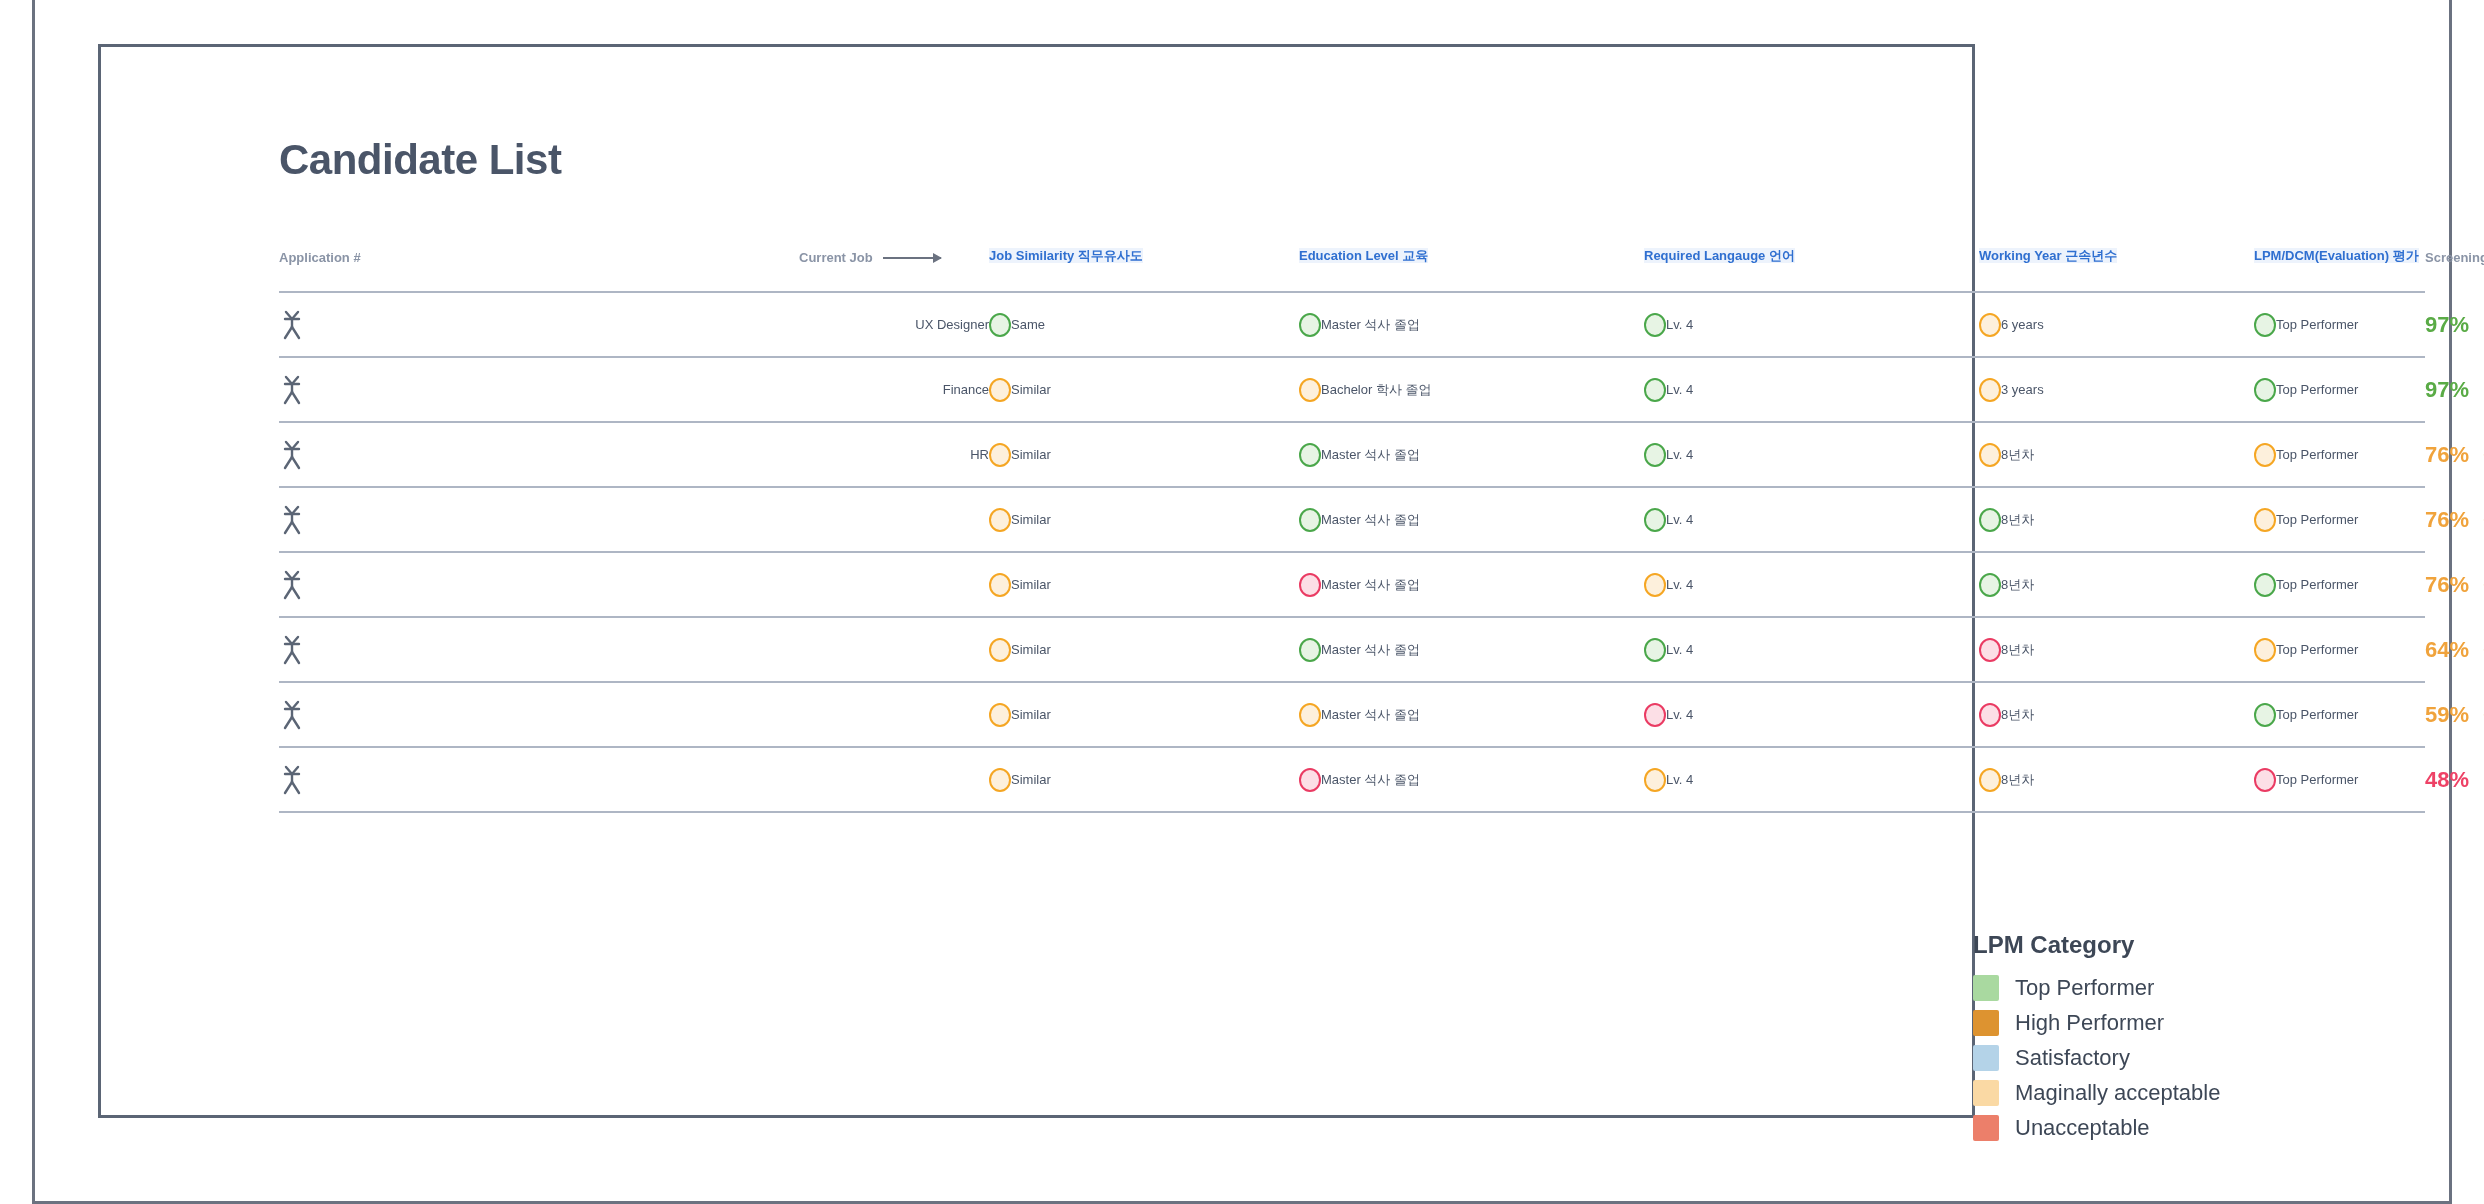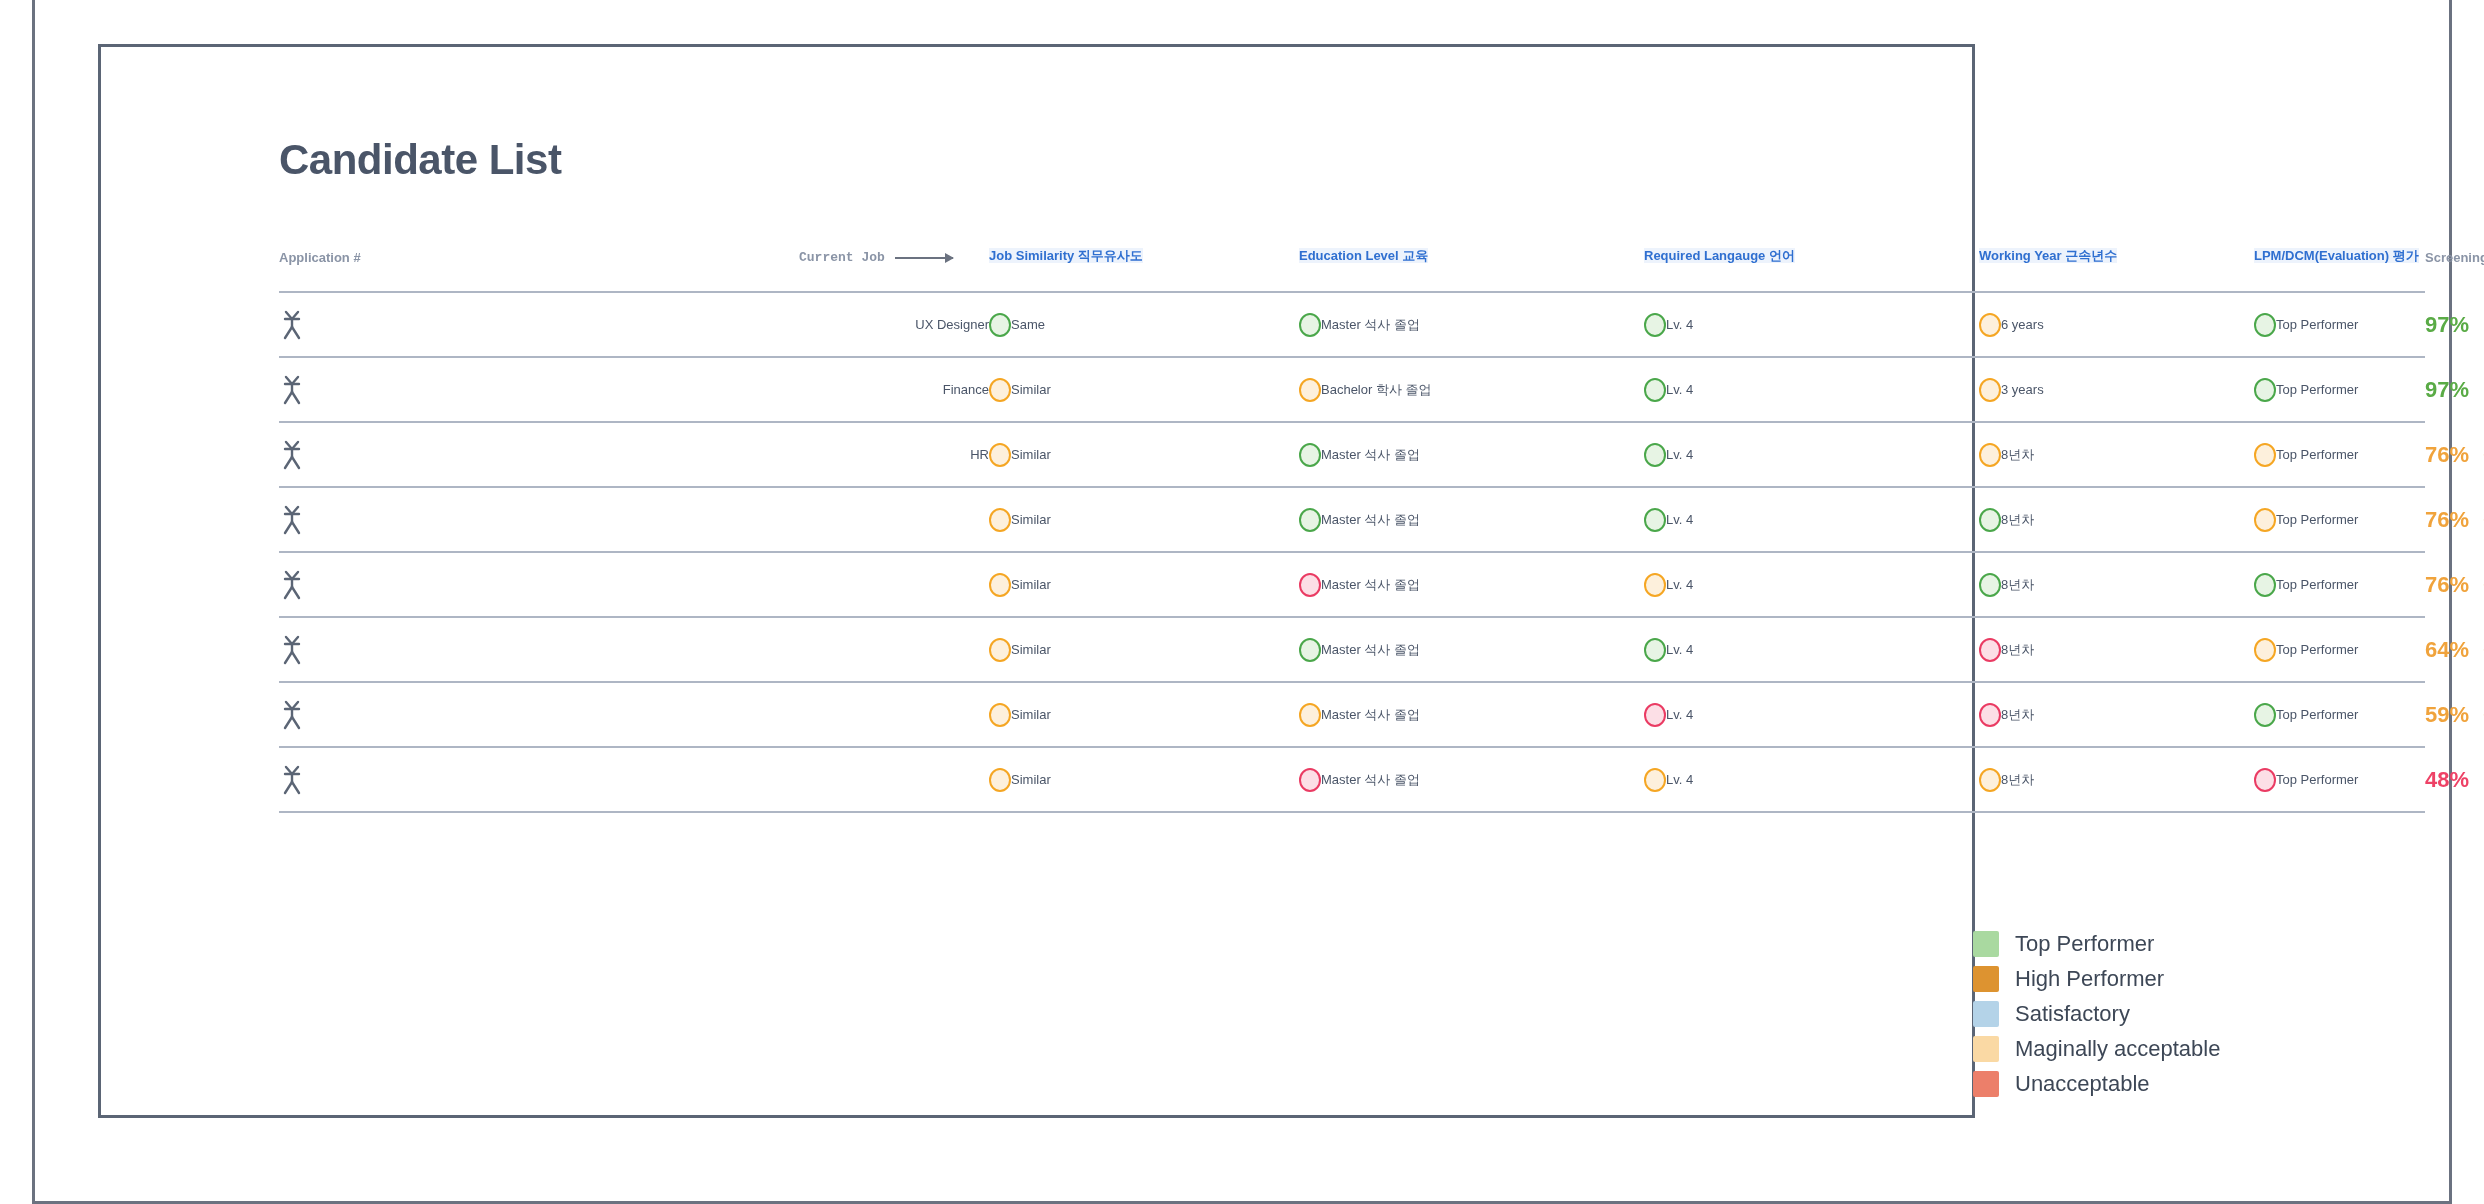--- a/index.html
+++ b/index.html
@@ -59,21 +59,21 @@
   .arrow{
     display:inline-block;
     width:58px;height:2px;background:#6b7280;position:relative;
   }
   .arrow:after{
     content:"";position:absolute;right:-1px;top:-4px;
     border-left:9px solid #6b7280;
     border-top:5px solid transparent;
     border-bottom:5px solid transparent;
   }
-  .hdr-currentjob{ text-align:right; padding-right:0;font-family:Liberation Mono, monospace; }
+  .hdr-currentjob{ text-align:right; padding-right:0; }
 
   .tbl td{
     padding:0;
     height:63px;
     vertical-align:middle;
     border-top:2px solid #aeb6c4;
     font-size:13px;
     color:#4a5568;
     white-space:nowrap;
   }
@@ -537,20 +537,21 @@
             <div class="score-cell">
               <span class="score-pct sc-red">48%</span>
               <span class="score-label sc-red">Not recommended</span>
             </div>
           </td>
         </tr>
       </tbody>
   </table>
 
   <div class="legend">
+    <div class="legend-title">LPM Category</div>
     <div id="legend-rows">
         <div class="legend-row">
           <span class="legend-swatch" style="background:#a9d9a0"></span>
           <span class="legend-label">Top Performer</span>
         </div>
         <div class="legend-row">
           <span class="legend-swatch" style="background:#dd9330"></span>
           <span class="legend-label">High Performer</span>
         </div>
         <div class="legend-row">

